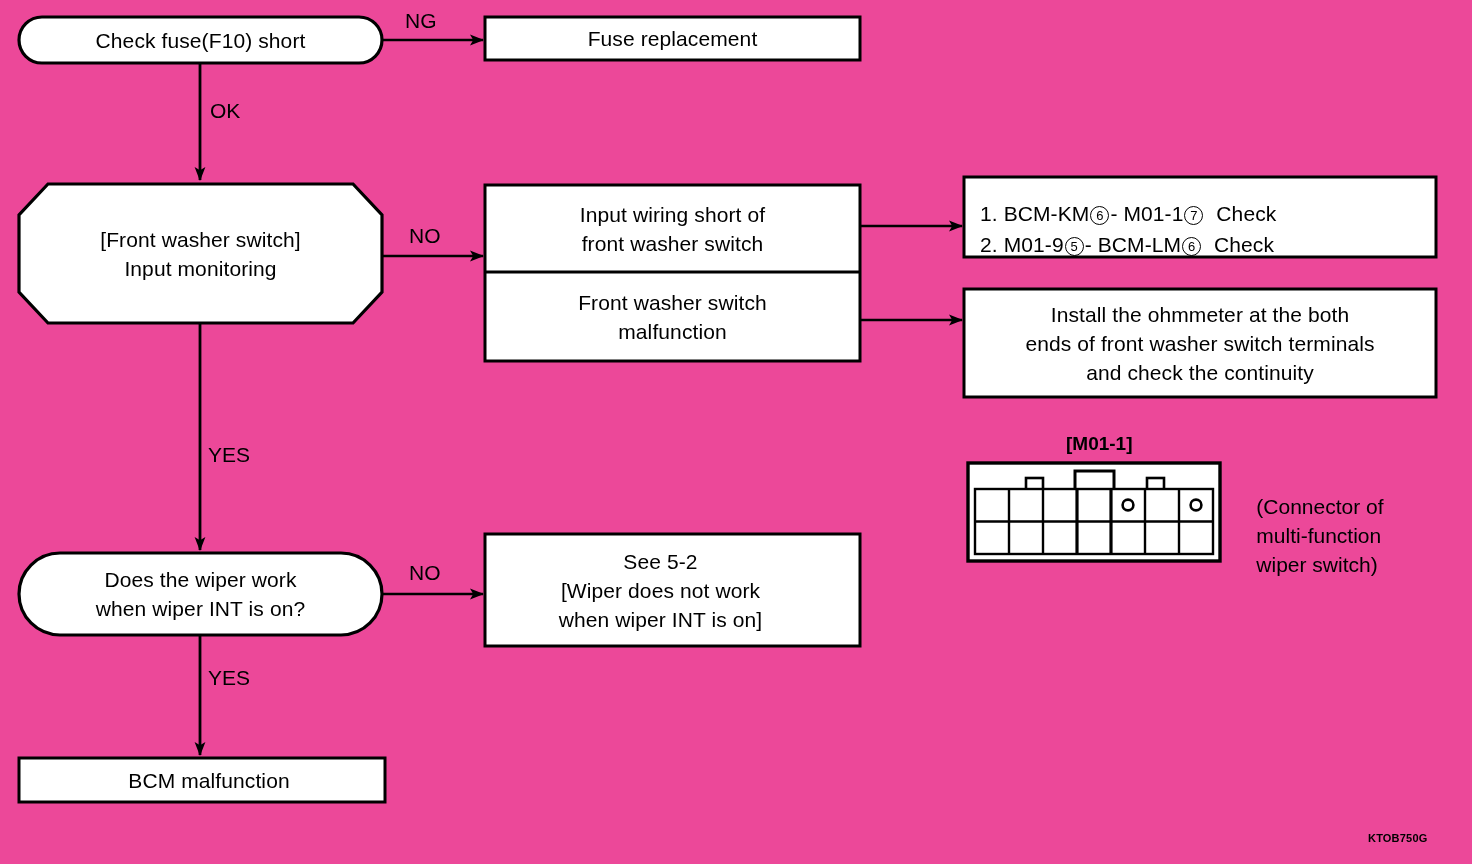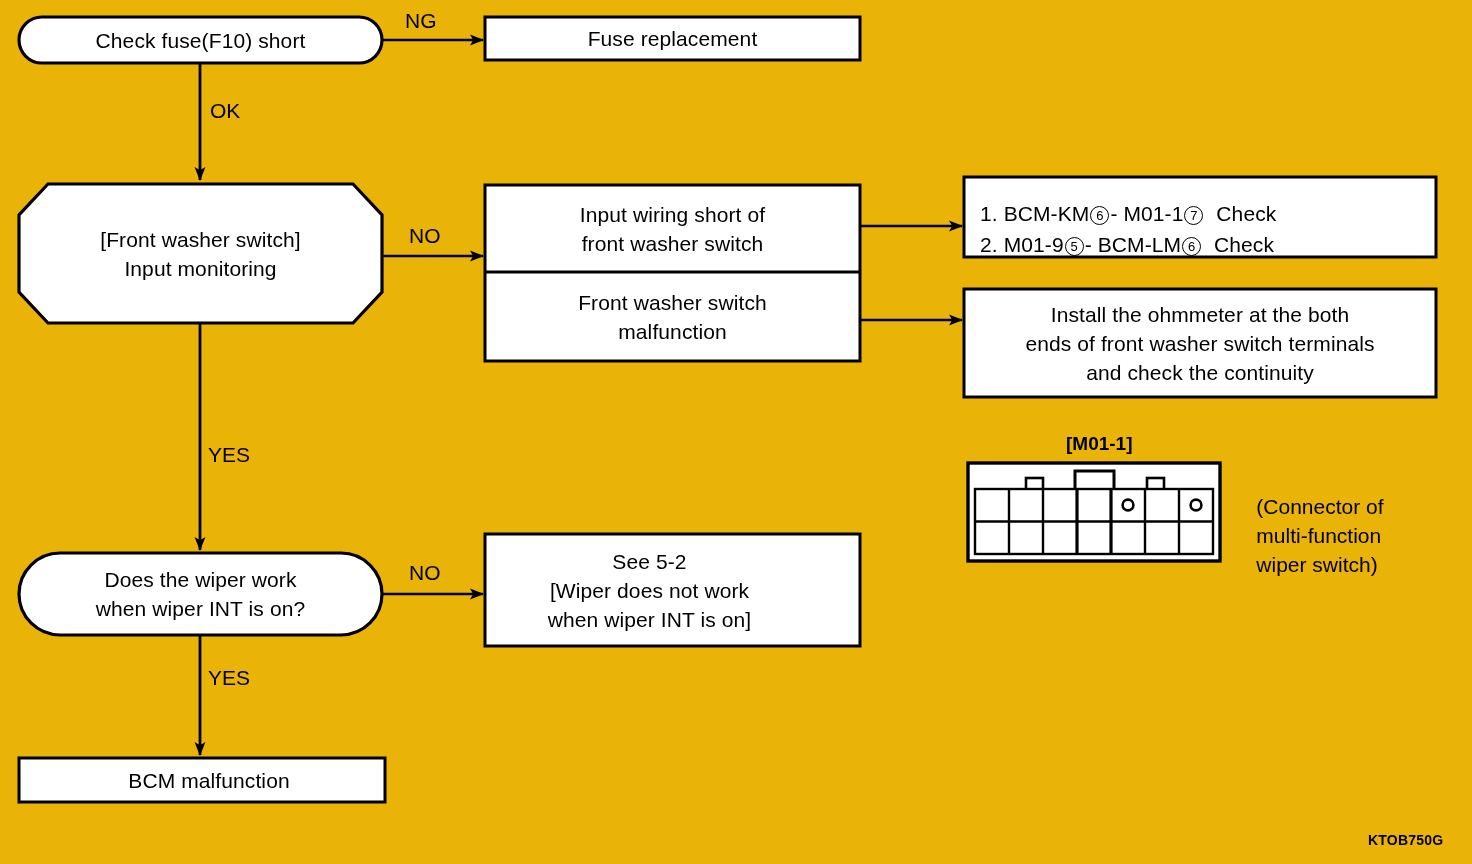--- a/index.html
+++ b/index.html
@@ -10,21 +10,21 @@
   }
   body {
     font-family: "Liberation Sans", sans-serif;
     color: #000000;
   }
   #canvas {
     position: relative;
     width: 1472px;
     height: 864px;
     overflow: hidden;
-    background: #eab308;
+    background: #ec4899;
   }
   svg.layer {
     position: absolute;
     left: 0;
     top: 0;
     width: 1472px;
     height: 864px;
     pointer-events: none;
   }
   svg.layer * { pointer-events: auto; }
@@ -80,21 +80,21 @@
     border-radius: 50%;
     text-align: center;
     font-size: 13px;
     vertical-align: 1px;
     margin: 0 1px;
     box-sizing: border-box;
   }
 
   .code-label {
     position: absolute;
-    font-size: 14px;
+    font-size: 11px;
     font-weight: bold;
     letter-spacing: 0.2px;
     white-space: pre;
   }
 </style>
 </head>
 <body>
 
 <div id="canvas">
 
@@ -194,21 +194,21 @@
     <span class="ln">Install the ohmmeter at the both</span>
     <span class="ln">ends of front washer switch terminals</span>
     <span class="ln">and check the continuity</span>
   </div>
 
   <div class="node-text" style="left:19px; top:553px; width:363px; height:82px;">
     <span class="ln">Does the wiper work</span>
     <span class="ln">when wiper INT is on?</span>
   </div>
 
-  <div class="node-text" style="left:498px; top:534px; width:303px; height:112px;">
+  <div class="node-text" style="left:509px; top:534px; width:303px; height:112px;">
     <span class="ln">See 5-2</span>
     <span class="ln">[Wiper does not work</span>
     <span class="ln">when wiper INT is on]</span>
   </div>
 
   <div class="node-text" style="left:26px; top:758px; width:366px; height:44px;">
     <span class="ln">BCM malfunction</span>
   </div>
 
   <div class="edge-label" style="left:405px; top:10px;">NG</div>

